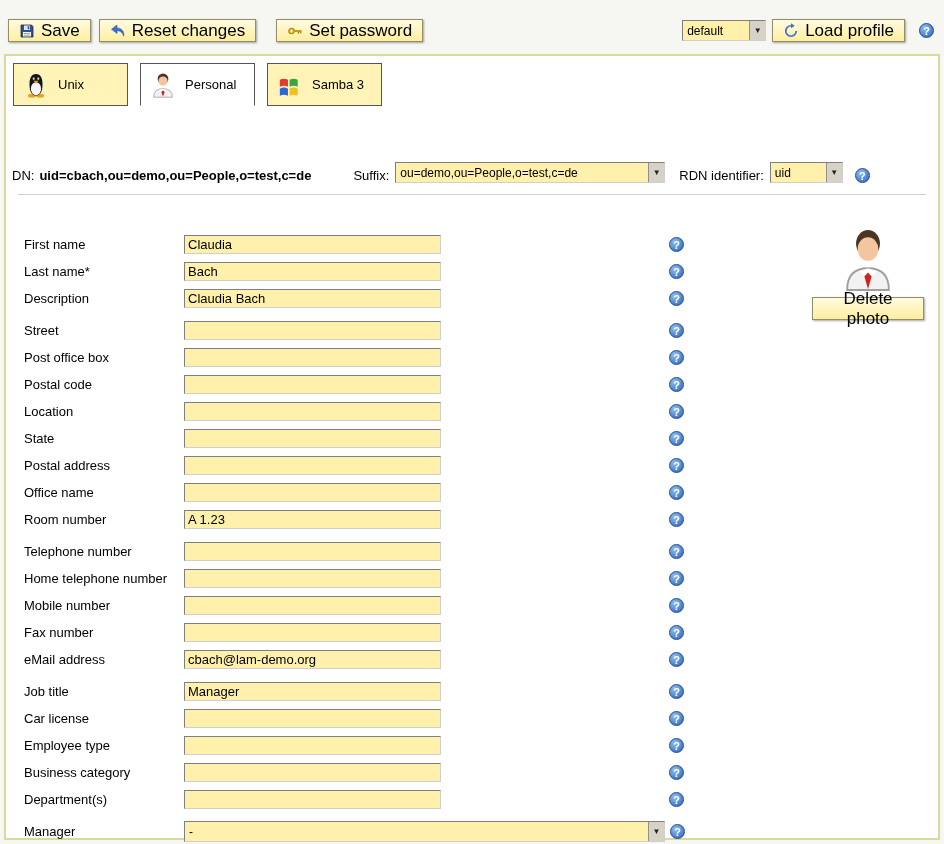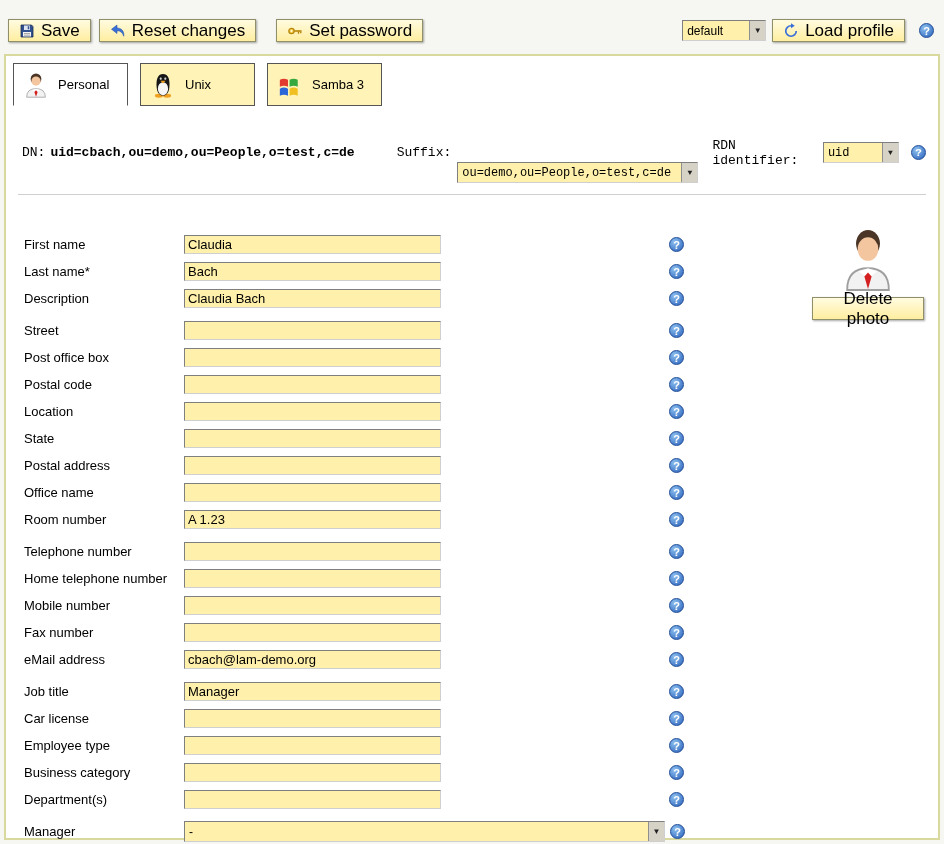--- a/index.html
+++ b/index.html
@@ -15,40 +15,40 @@
   .ml6 { margin-left: 6px; } .ml8 { margin-left: 8px; } .ml12 { margin-left: 12px; }
   .ml14 { margin-left: 14px; } .ml20 { margin-left: 20px; }
   .spacer { flex: 1; }
 
   
   .xselect { display: inline-flex; align-items: stretch; background: #fff0ab; border: 1px solid;
              border-color: #7f7f7f #cfcfcf #cfcfcf #7f7f7f; height: 21px; cursor: pointer; }
   .xselect-text { flex: 1; padding: 3px 4px 0 4px; font-size: 12px; white-space: nowrap; overflow: hidden; }
   .xselect-btn { width: 16px; flex: none; background: #d6d2c6; border-left: 1px solid #8f8f8f;
                  display: flex; align-items: center; justify-content: center; font-size: 8px; color: #222; }
-  .w84 { width: 84px; } .w85 { width: 85px; } .w270 { width: 270px; margin-top: 40px; } .w481 { width: 481px; }
+  .w84 { width: 84px; } .w85 { width: 73px; } .w270 { width: 270px; margin-top: 40px; } .w481 { width: 481px; }
 
   
   .help-icon { width: 15px; height: 15px; flex: none; border-radius: 50%;
                background: radial-gradient(circle at 35% 30%, #8cc0f0, #2a60ba);
                border: 1px solid #1d4a96; color: #fff; font-size: 11px; font-weight: bold;
                display: inline-flex; align-items: center; justify-content: center; cursor: pointer; }
 
   
   .panel { margin: 4px 4px 0 4px; background: #fff; border: 2px solid #d9d99e; height: 786px; position: relative; }
 
   
   .tabs { display: flex; gap: 12px; padding: 7px 0 0 7px; }
   .tab { display: flex; align-items: center; gap: 9px; width: 115px; height: 43px; padding-left: 9px;
          border: 1px solid #555; background: #fff3b8; cursor: pointer; }
   .tab.active { background: #fff; border-bottom-color: #fff; }
   .icon26 { width: 26px; height: 26px; flex: none; }
 
   
-  .dn-bar { display: flex; align-items: center; padding: 16px 12px 0 16px; font-family: Liberation Mono, monospace; }
+  .dn-bar { display: flex; align-items: flex-end; padding: 16px 12px 0 6px; }
   .bold { font-weight: bold; }
   .dn-sep { margin: 11px 12px 0 12px; border-top: 1px solid #cfcfcf; }
 
   
   .form-area { position: relative; padding: 36px 0 0 18px; }
   .field-group { margin-bottom: 5px; }
   .field-row { display: flex; align-items: center; height: 27px; }
   .field-label { width: 160px; flex: none; }
   .field-input { width: 257px; height: 19px; flex: none; background: #fff0ab; border: 1px solid;
                  border-color: #7f7f7f #cfcfcf #cfcfcf #7f7f7f; padding: 1px 3px;
@@ -148,31 +148,31 @@
         <use href="#icon-reload"></use>
       </svg>
     <span>Load profile</span>
   </button>
   <span class="help-icon ml14">?</span>
 </div>
 
 <div class="panel">
 
   <div class="tabs">
+    <div class="tab">
+      <svg class="icon26">
+          <use href="#icon-tux"></use>
+        </svg>
+      <span>Unix</span>
+    </div>
     <div class="tab active">
       <svg class="icon26">
           <use href="#icon-person"></use>
         </svg>
       <span>Personal</span>
-    </div>
-    <div class="tab">
-      <svg class="icon26">
-          <use href="#icon-tux"></use>
-        </svg>
-      <span>Unix</span>
     </div>
     <div class="tab">
       <svg class="icon26">
           <use href="#icon-windows"></use>
         </svg>
       <span>Samba 3</span>
     </div>
   </div>
 
   <div class="dn-bar">

